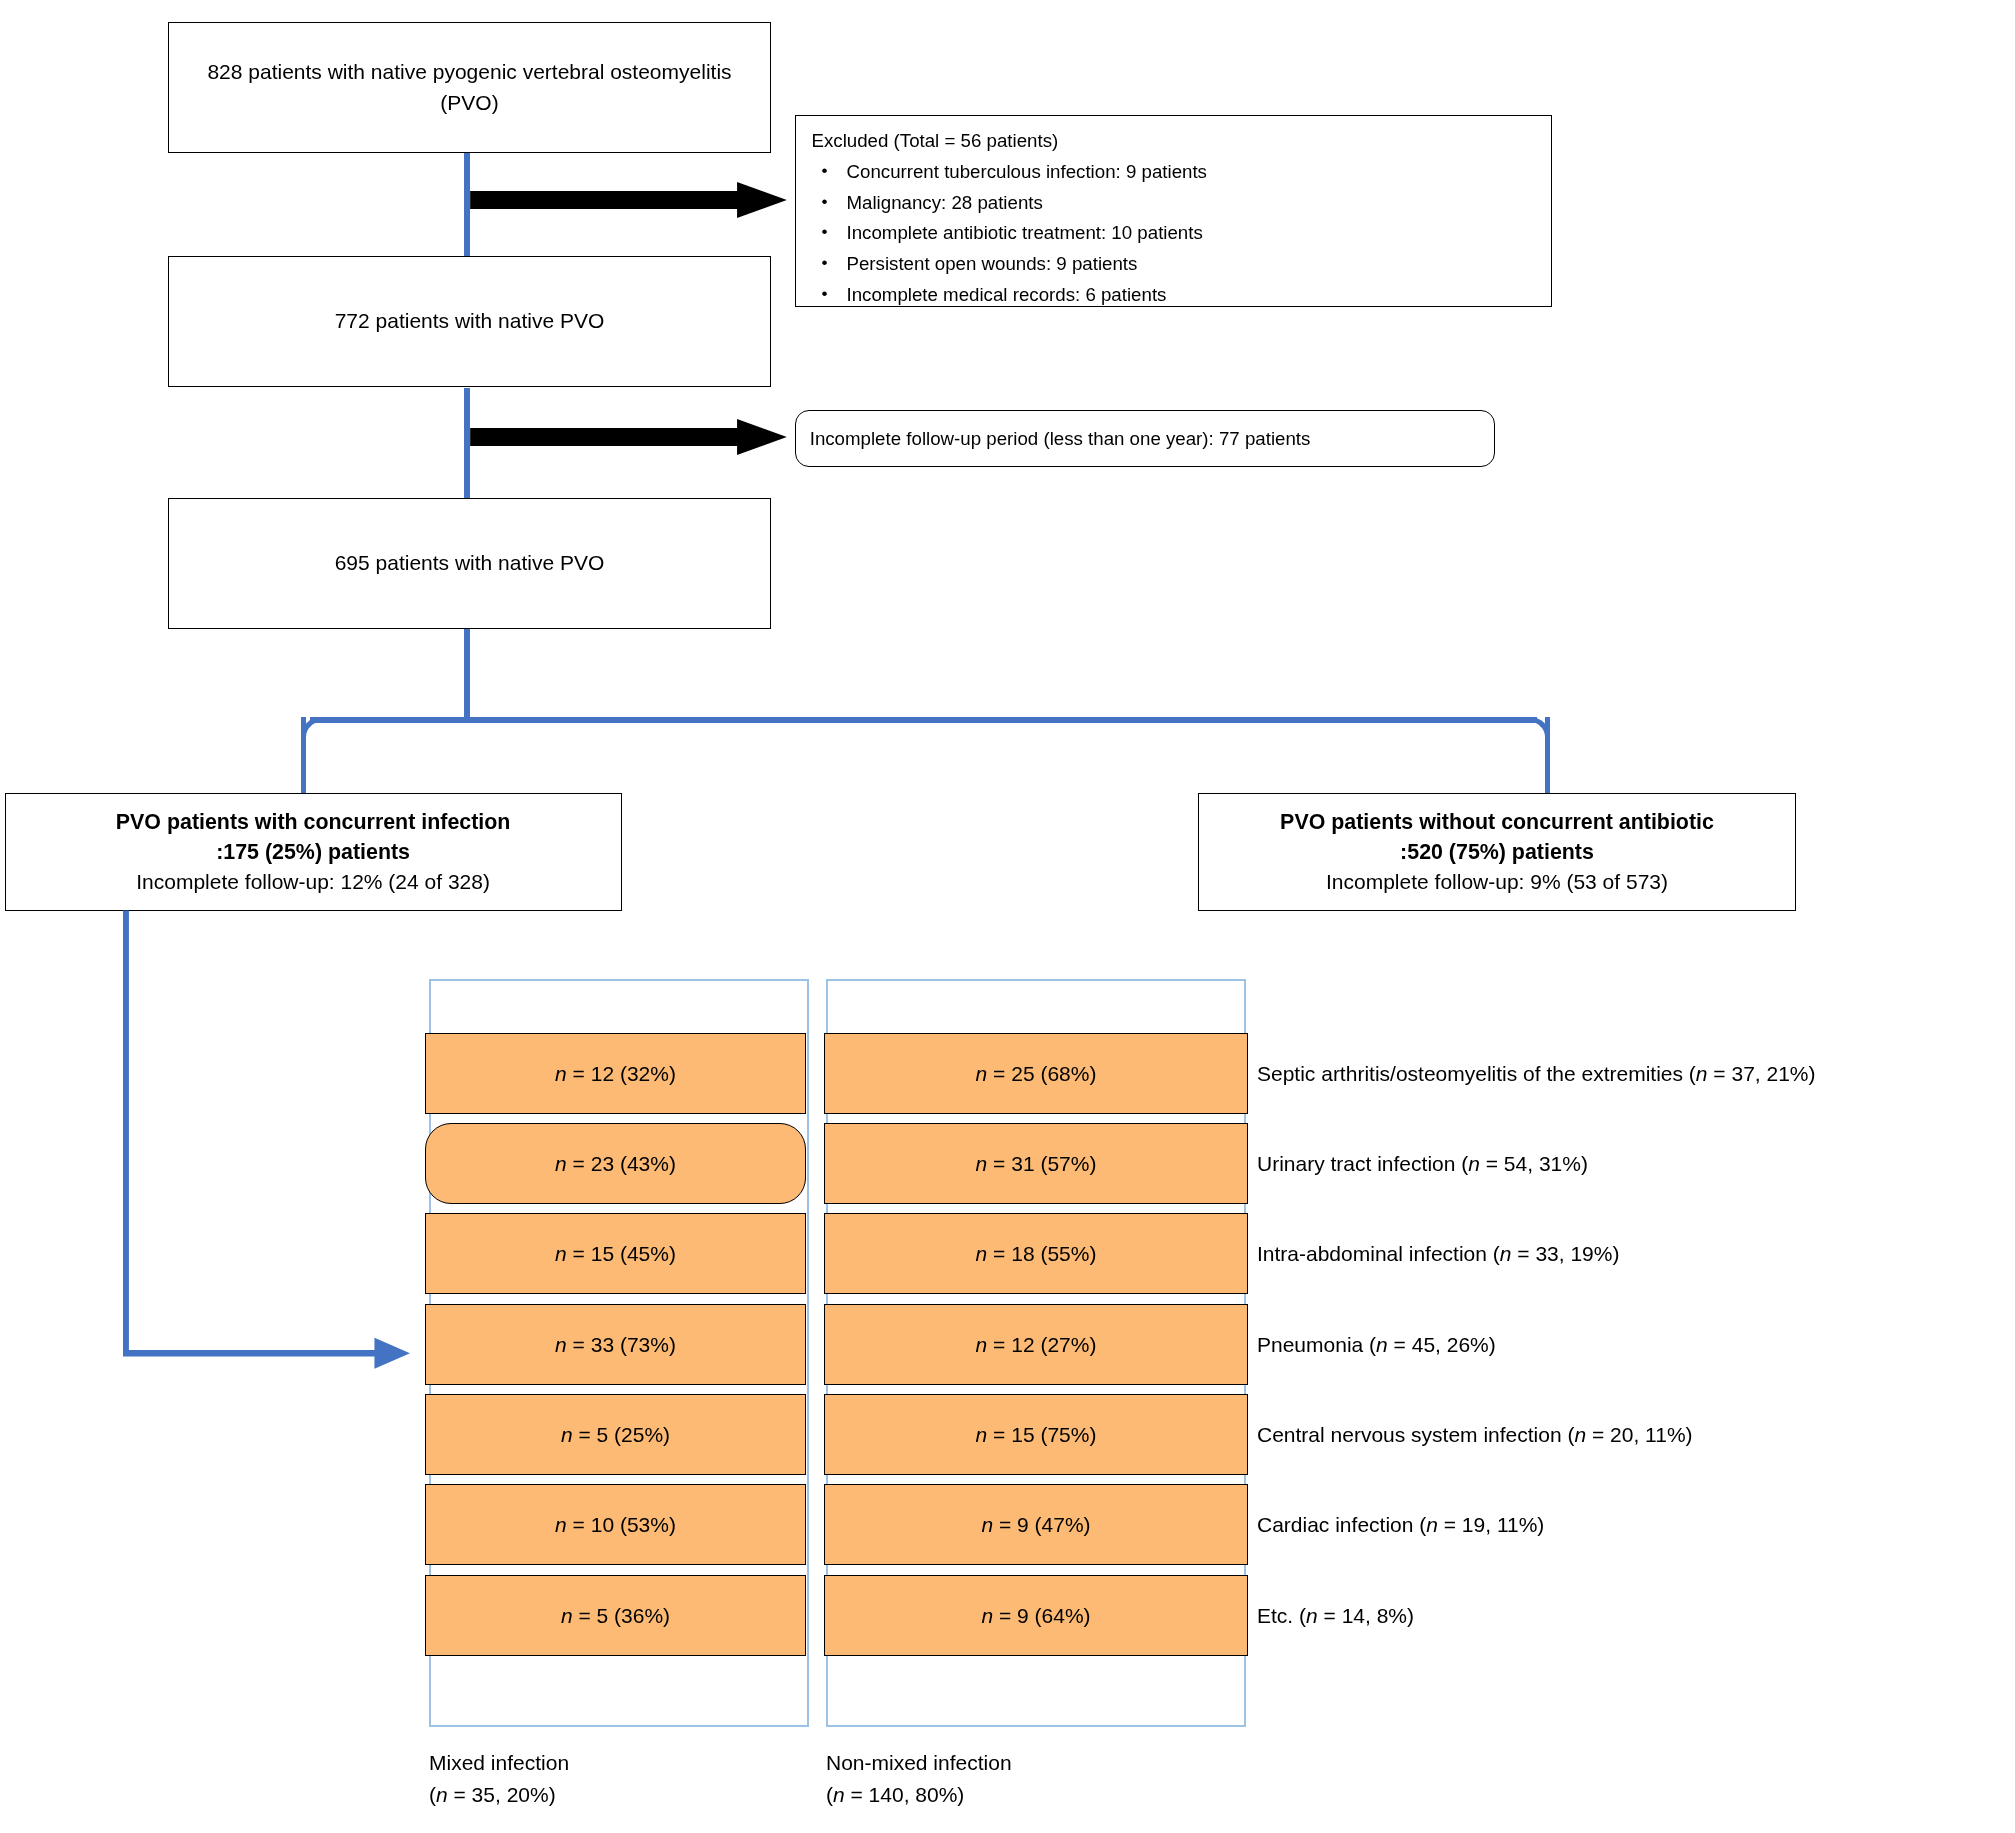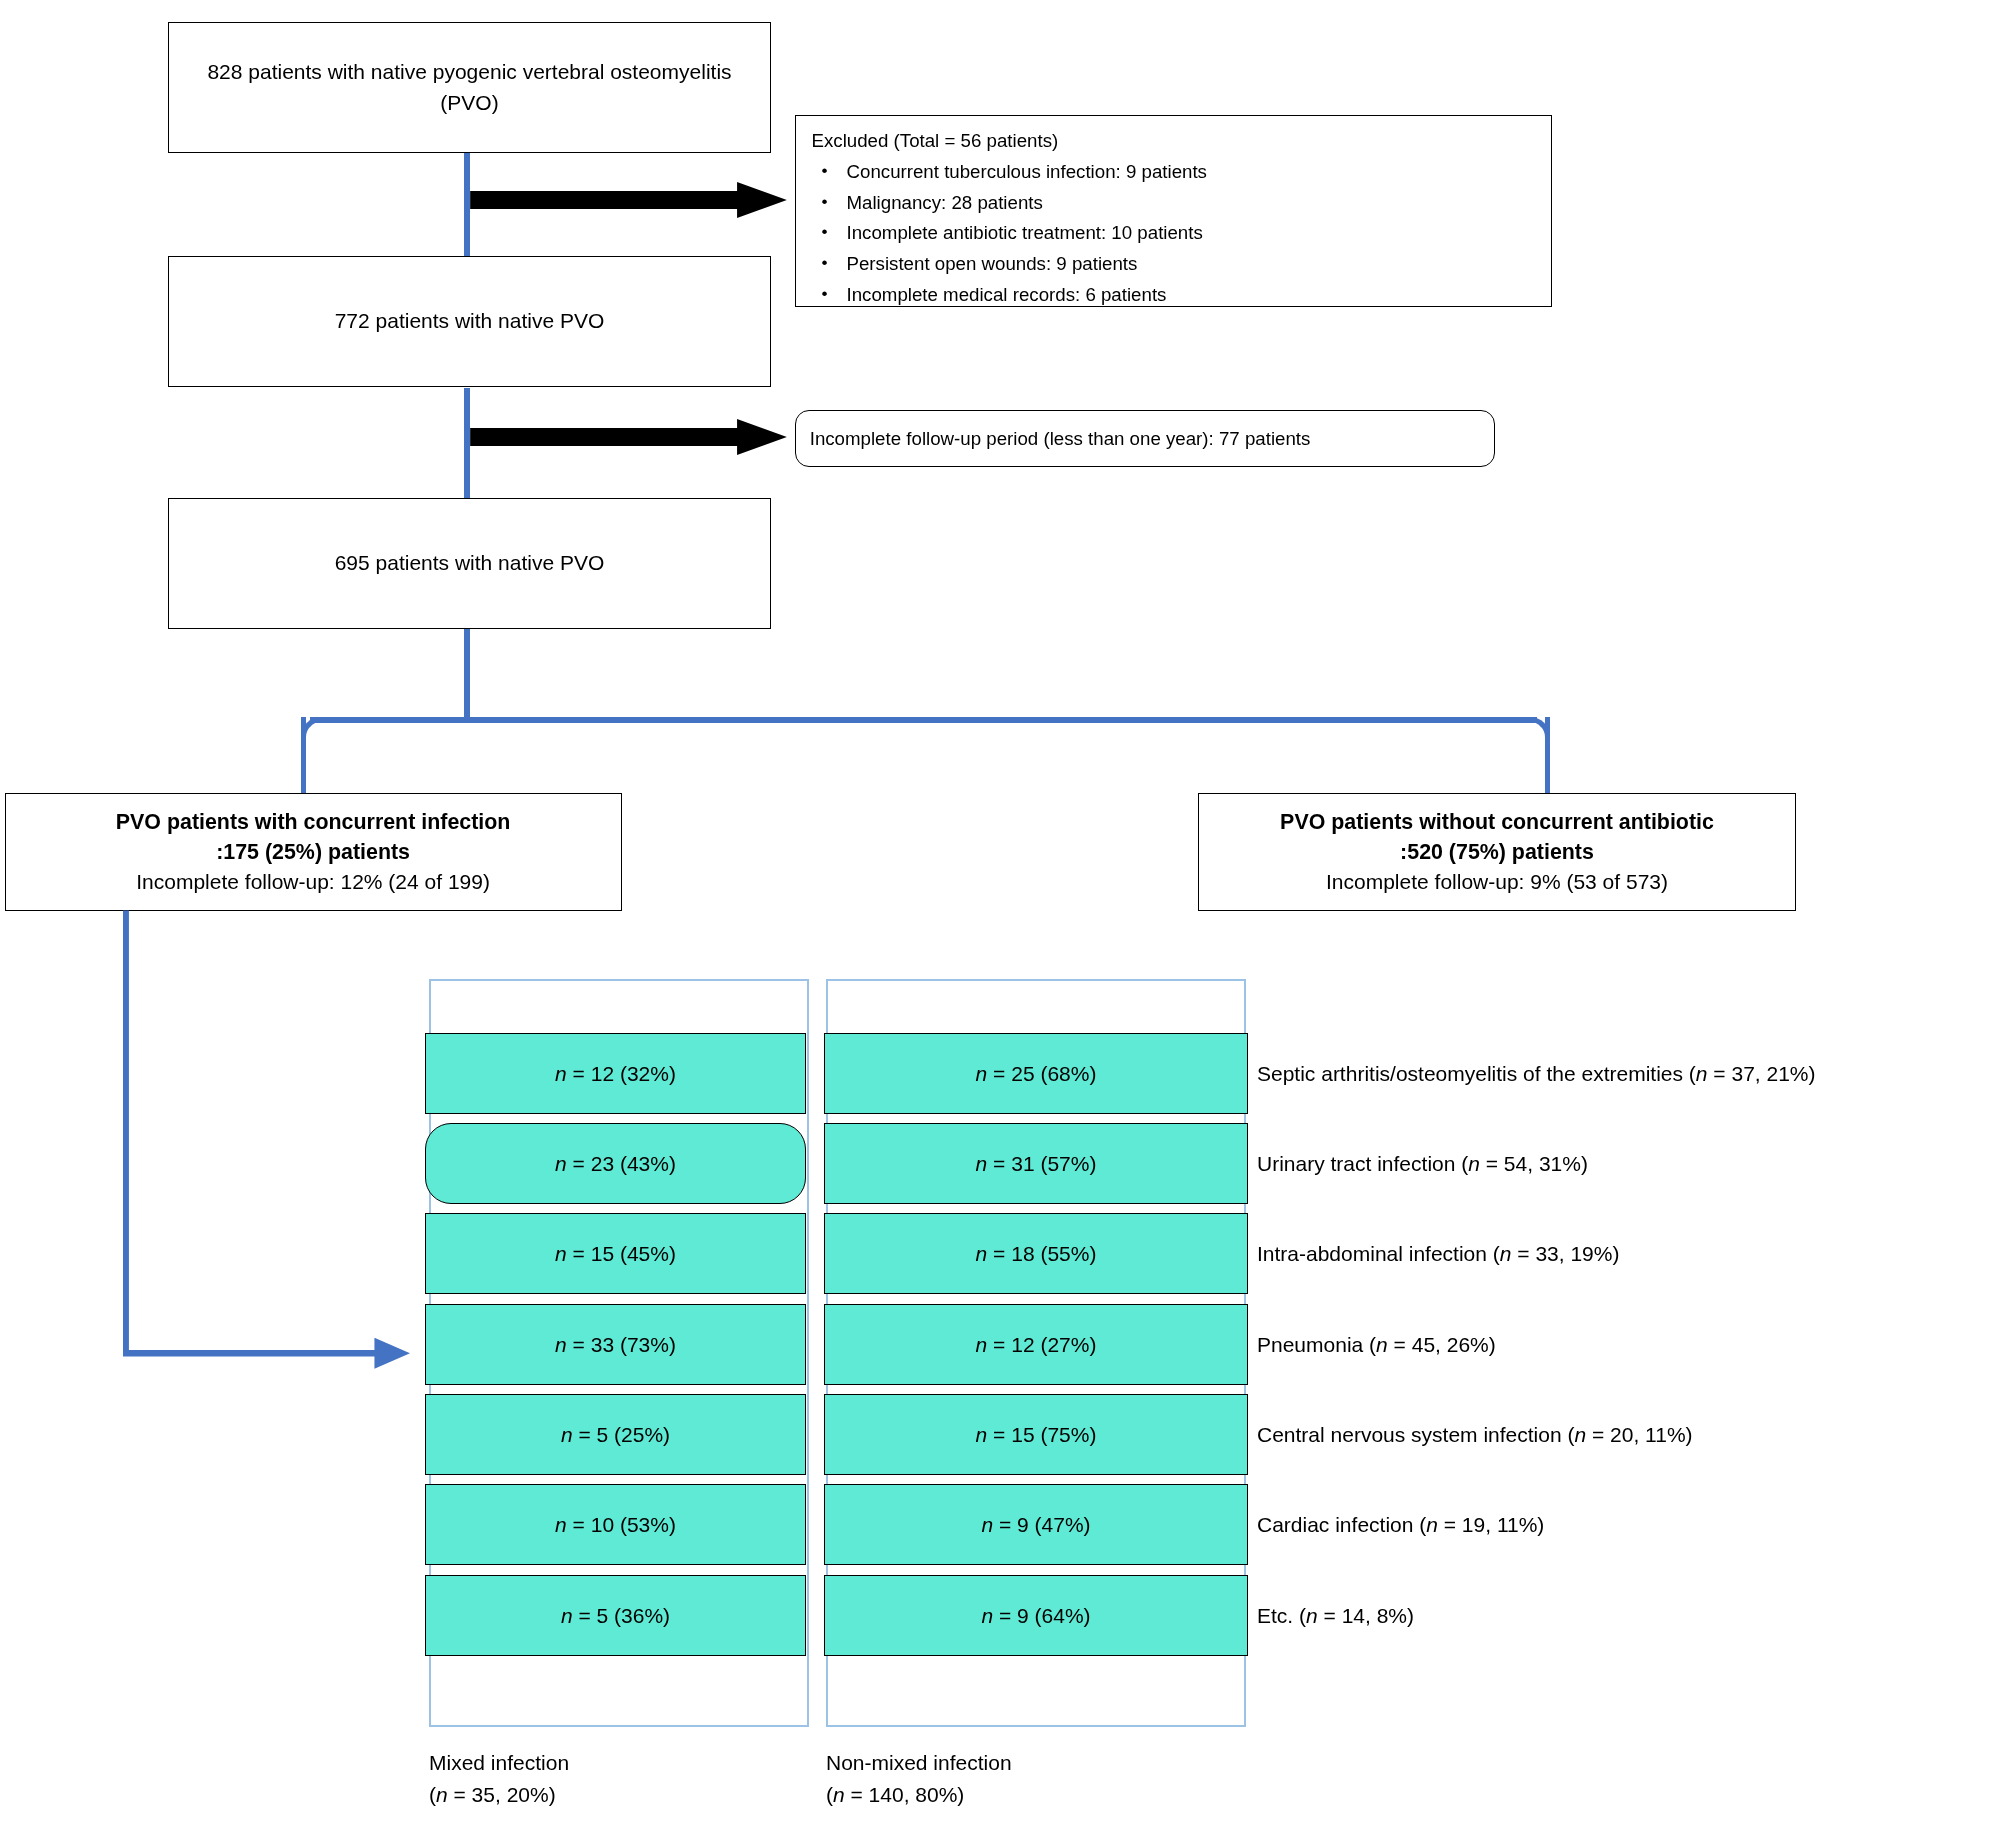--- a/index.html
+++ b/index.html
@@ -110,21 +110,21 @@
   
   .bluearrow { display: block; }
 
   
   .colframe {
     border: 2.3px solid #9CC3E5;
     background: transparent;
   }
   .cell {
     border: 1.8px solid #000000;
-    background: #5eead4;
+    background: #fdba74;
     display: flex;
     align-items: center;
     justify-content: center;
     font-size: 21px;
   }
   .cell i { font-style: italic; }
   .rowlabel {
     font-size: 21px;
     display: flex;
     align-items: center;
@@ -214,21 +214,21 @@
   <div class="abs elbow" style="left:1526px; top:717px; width:24px; height:88px;
               border-width:0 5.5px 0 0;"></div>
   <div class="abs" style="left:1528px; top:717px; width:22px; height:25.5px;
               border-right:5.5px solid #4573C4; border-top:5.5px solid #4573C4;
               border-top-right-radius:20px; background:transparent;"></div>
 
   <div class="abs fbox branch" style="left:4.6px; top:793px; width:617px; height:118px;">
     <div class="inner">
       <span class="branch-title">PVO patients with concurrent infection</span>
       <span class="branch-count">:175 (25%) patients</span>
-      <span class="branch-fu">Incomplete follow-up: 12% (24 of 199)</span>
+      <span class="branch-fu">Incomplete follow-up: 12% (24 of 328)</span>
     </div>
   </div>
 
   <div class="abs fbox branch" style="left:1198px; top:793px; width:598px; height:118px;">
     <div class="inner">
       <span class="branch-title">PVO patients without concurrent antibiotic</span>
       <span class="branch-count">:520 (75%) patients</span>
       <span class="branch-fu">Incomplete follow-up: 9% (53 of 573)</span>
     </div>
   </div>

